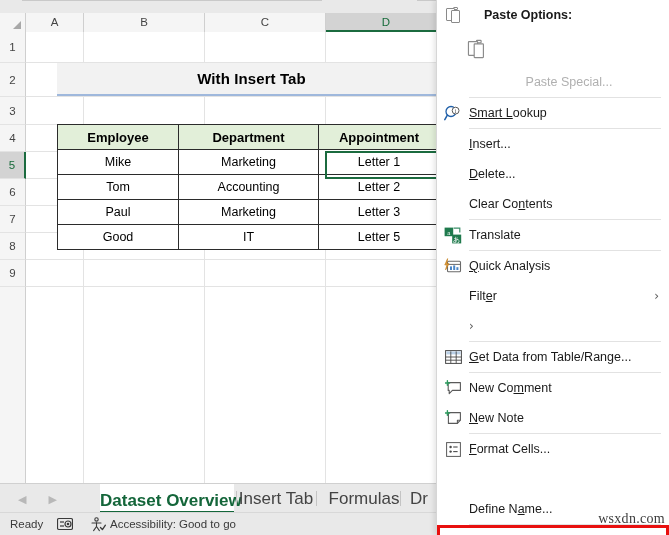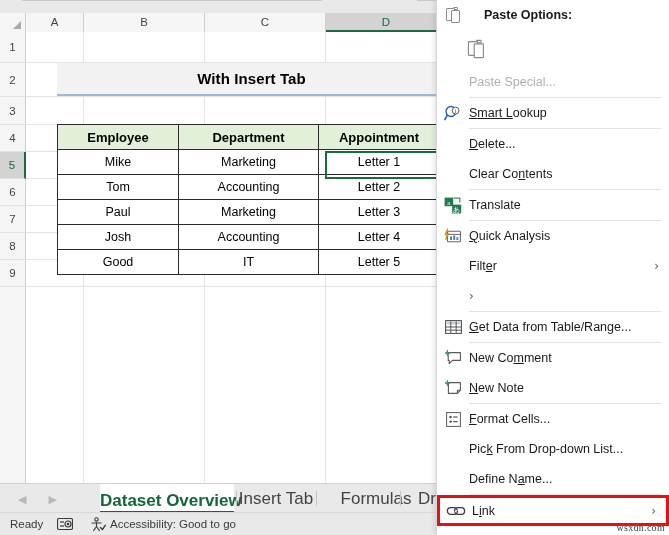--- a/index.html
+++ b/index.html
@@ -175,21 +175,21 @@
     color: #1a1a1a;
     white-space: nowrap;
     cursor: default;
   }
   .mi .ico {
     width: 32px; min-width: 32px; height: 30px;
     display: flex; align-items: center; justify-content: center;
   }
   .mi .lbl { flex: 1; }
   .mi.header { font-weight: bold; height: 30px; }
-  .mi.disabled .lbl { color: #b0b0b0; }
+  .mi.disabled .lbl { color: #b0b0b0; text-align: center; }
   .mi .arrow {
     margin-right: 10px; font-size: 12px; color: #5a5a5a;
     font-family: "DejaVu Sans", sans-serif;
   }
   .mi.link-hl {
     border: 3px solid #e8100f;
     height: 31px;
     margin-left: 0;
   }
   .msep {
@@ -212,22 +212,22 @@
     position: absolute; left: 5px; top: 4px; width: 9px; height: 13px;
     border: 1.4px solid #8a8a8a; border-radius: 1px; background: #fff;
   }
   .clip .tab {
     position: absolute; left: 7px; top: 1px; width: 5px; height: 3px;
     border: 1.4px solid #8a8a8a; background: #fff; border-radius: 1px;
   }
   .clip.big { transform: scale(1.15); }
 
   .wm {
-    position: absolute; right: 4px; bottom: 2px;
-    font-size: 10px; color: #3c3c3c;
+    position: absolute; right: 4px; bottom: 8px;
+    font-size: 14px; color: #3c3c3c;
     font-family: "Liberation Serif", serif;
     letter-spacing: .3px;
     text-shadow: 0 0 1px rgba(255,255,255,.9);
   }
 </style>
 </head>
 <body>
 
 <div id="app">
 
@@ -294,47 +294,42 @@
           <td>Tom</td>
           <td>Accounting</td>
           <td class="cell-right">Letter 2</td>
         </tr>
         <tr>
           <td>Paul</td>
           <td>Marketing</td>
           <td class="cell-right">Letter 3</td>
         </tr>
         <tr>
-          <td>Josh</td>
-          <td>Accounting</td>
-          <td class="cell-right">Letter 4</td>
-        </tr>
-        <tr>
           <td>Good</td>
           <td>IT</td>
           <td class="cell-right">Letter 5</td>
         </tr>
       </tbody>
     </table>
 
     <div class="active-cell" style="left:299px; top:119px; width:122px; height:28px;"></div>
   </div>
 
   <div class="tabbar">
     <div class="nav-arrows">
       <span class="nav-arrow">◀</span>
       <span class="nav-arrow">▶</span>
     </div>
     <div class="tab active" style="left:100px; width:134px;">Dataset Overview</div>
     <div class="tab-sep" style="left:236px;"></div>
     <div class="tab" style="left:238px; width:76px;">Insert Tab</div>
     <div class="tab-sep" style="left:316px;"></div>
-    <div class="tab" style="left:336px; width:80px;">Formulas</div>
+    <div class="tab" style="left:324px; width:80px;">Formulas</div>
     <div class="tab-sep" style="left:400px;"></div>
-    <div class="tab" style="left:402px; width:34px; text-align:right;">Dr</div>
+    <div class="tab" style="left:402px; width:34px; text-align:center;">Dr</div>
   </div>
 
   <div class="statusbar">
     <div class="status-item" style="left:10px;">Ready</div>
     <span class="status-item" style="left:57px; top:4px;">
       <svg width="16" height="14" viewBox="0 0 16 14" aria-hidden="true">
         <rect x="0.5" y="1.5" width="15" height="11" rx="1.5" fill="none" stroke="#3a3a3a" stroke-width="1.2"></rect>
         <circle cx="11" cy="7" r="3" fill="none" stroke="#3a3a3a" stroke-width="1.2"></circle>
         <circle cx="11" cy="7" r="1.3" fill="#3a3a3a"></circle>
         <line x1="3" y1="5" x2="7" y2="5" stroke="#3a3a3a" stroke-width="1.2"></line>
@@ -384,20 +379,24 @@
           <circle cx="7" cy="6.5" r="5" fill="none" stroke="#1f5fa8" stroke-width="1.3"></circle>
           <line x1="3.2" y1="10.4" x2="0.8" y2="14.6" stroke="#1f5fa8" stroke-width="1.5" stroke-linecap="round"></line>
           <circle cx="11.6" cy="5.6" r="3.4" fill="#ffffff" stroke="#5a5a5a" stroke-width="1"></circle>
           <text x="11.6" y="8.2" font-size="5.4" text-anchor="middle" fill="#3a3a3a" font-family="Liberation Serif, serif">i</text>
         </svg>
       </span>
       <span class="lbl"><span class="u">Smart L</span>ookup</span>
     </div>
     <div class="msep"></div>
 
+    <div class="mi">
+      <span class="ico"></span>
+      <span class="lbl"><span class="u">I</span>nsert...</span>
+    </div>
 
     <div class="mi">
       <span class="ico"></span>
       <span class="lbl"><span class="u">D</span>elete...</span>
     </div>
 
     <div class="mi">
       <span class="ico"></span>
       <span class="lbl">Clear Co<span class="u">n</span>tents</span>
     </div>
@@ -488,21 +487,20 @@
           <circle cx="4.6" cy="9.6" r="1.2" fill="#4a4a4a"></circle>
           <line x1="7.2" y1="5" x2="11.6" y2="5" stroke="#4a4a4a" stroke-width="1.1"></line>
           <line x1="7.2" y1="9.6" x2="11.6" y2="9.6" stroke="#4a4a4a" stroke-width="1.1"></line>
         </svg>
       </span>
       <span class="lbl"><span class="u">F</span>ormat Cells...</span>
     </div>
 
     <div class="mi">
       <span class="ico"></span>
-      <span class="lbl">Pic<span class="u">k</span> From Drop-down List...</span>
     </div>
 
     <div class="mi">
       <span class="ico"></span>
       <span class="lbl">Define N<span class="u">a</span>me...</span>
     </div>
     <div class="msep"></div>
 
     <div class="mi link-hl">
       <span class="ico">

